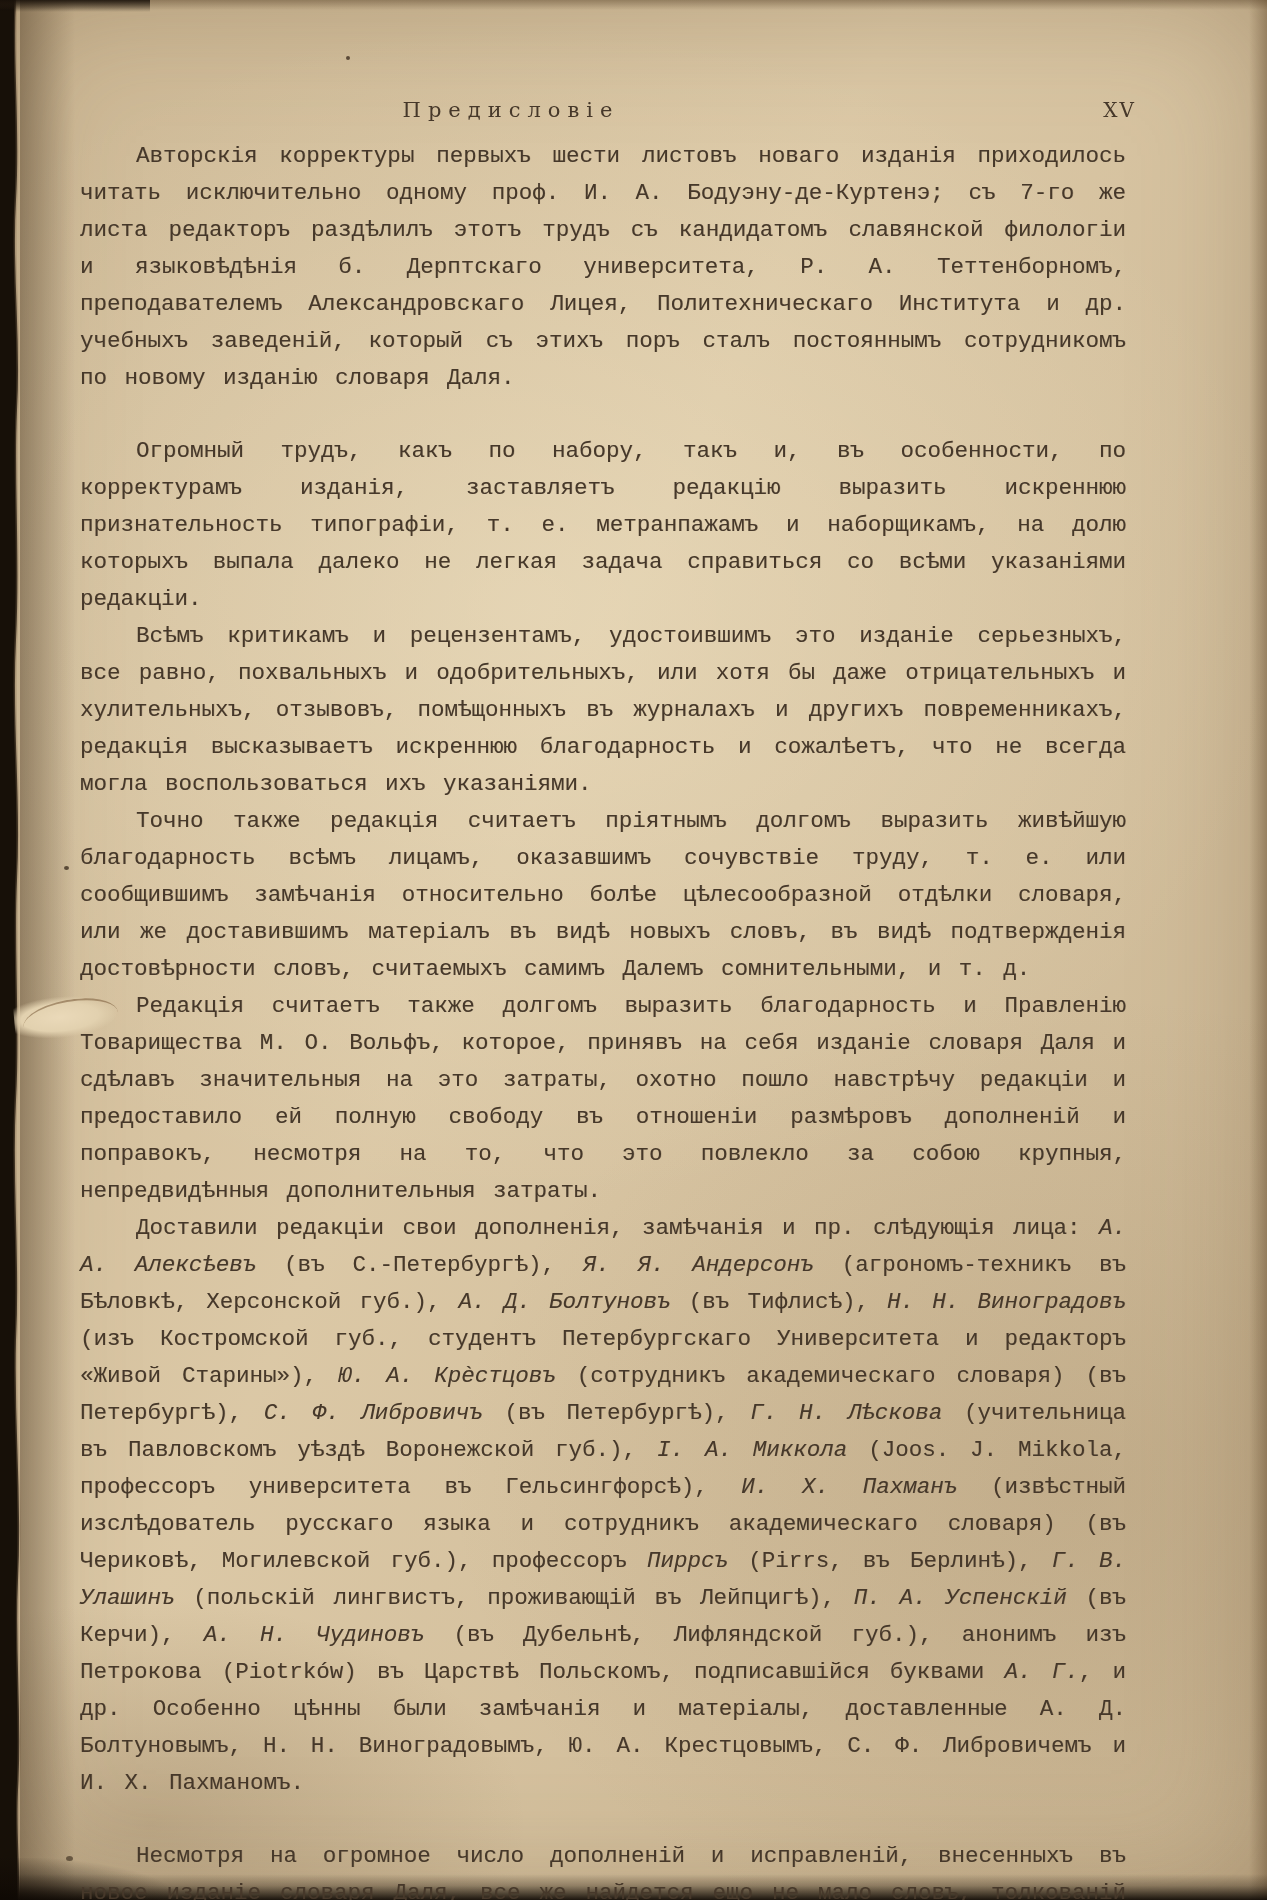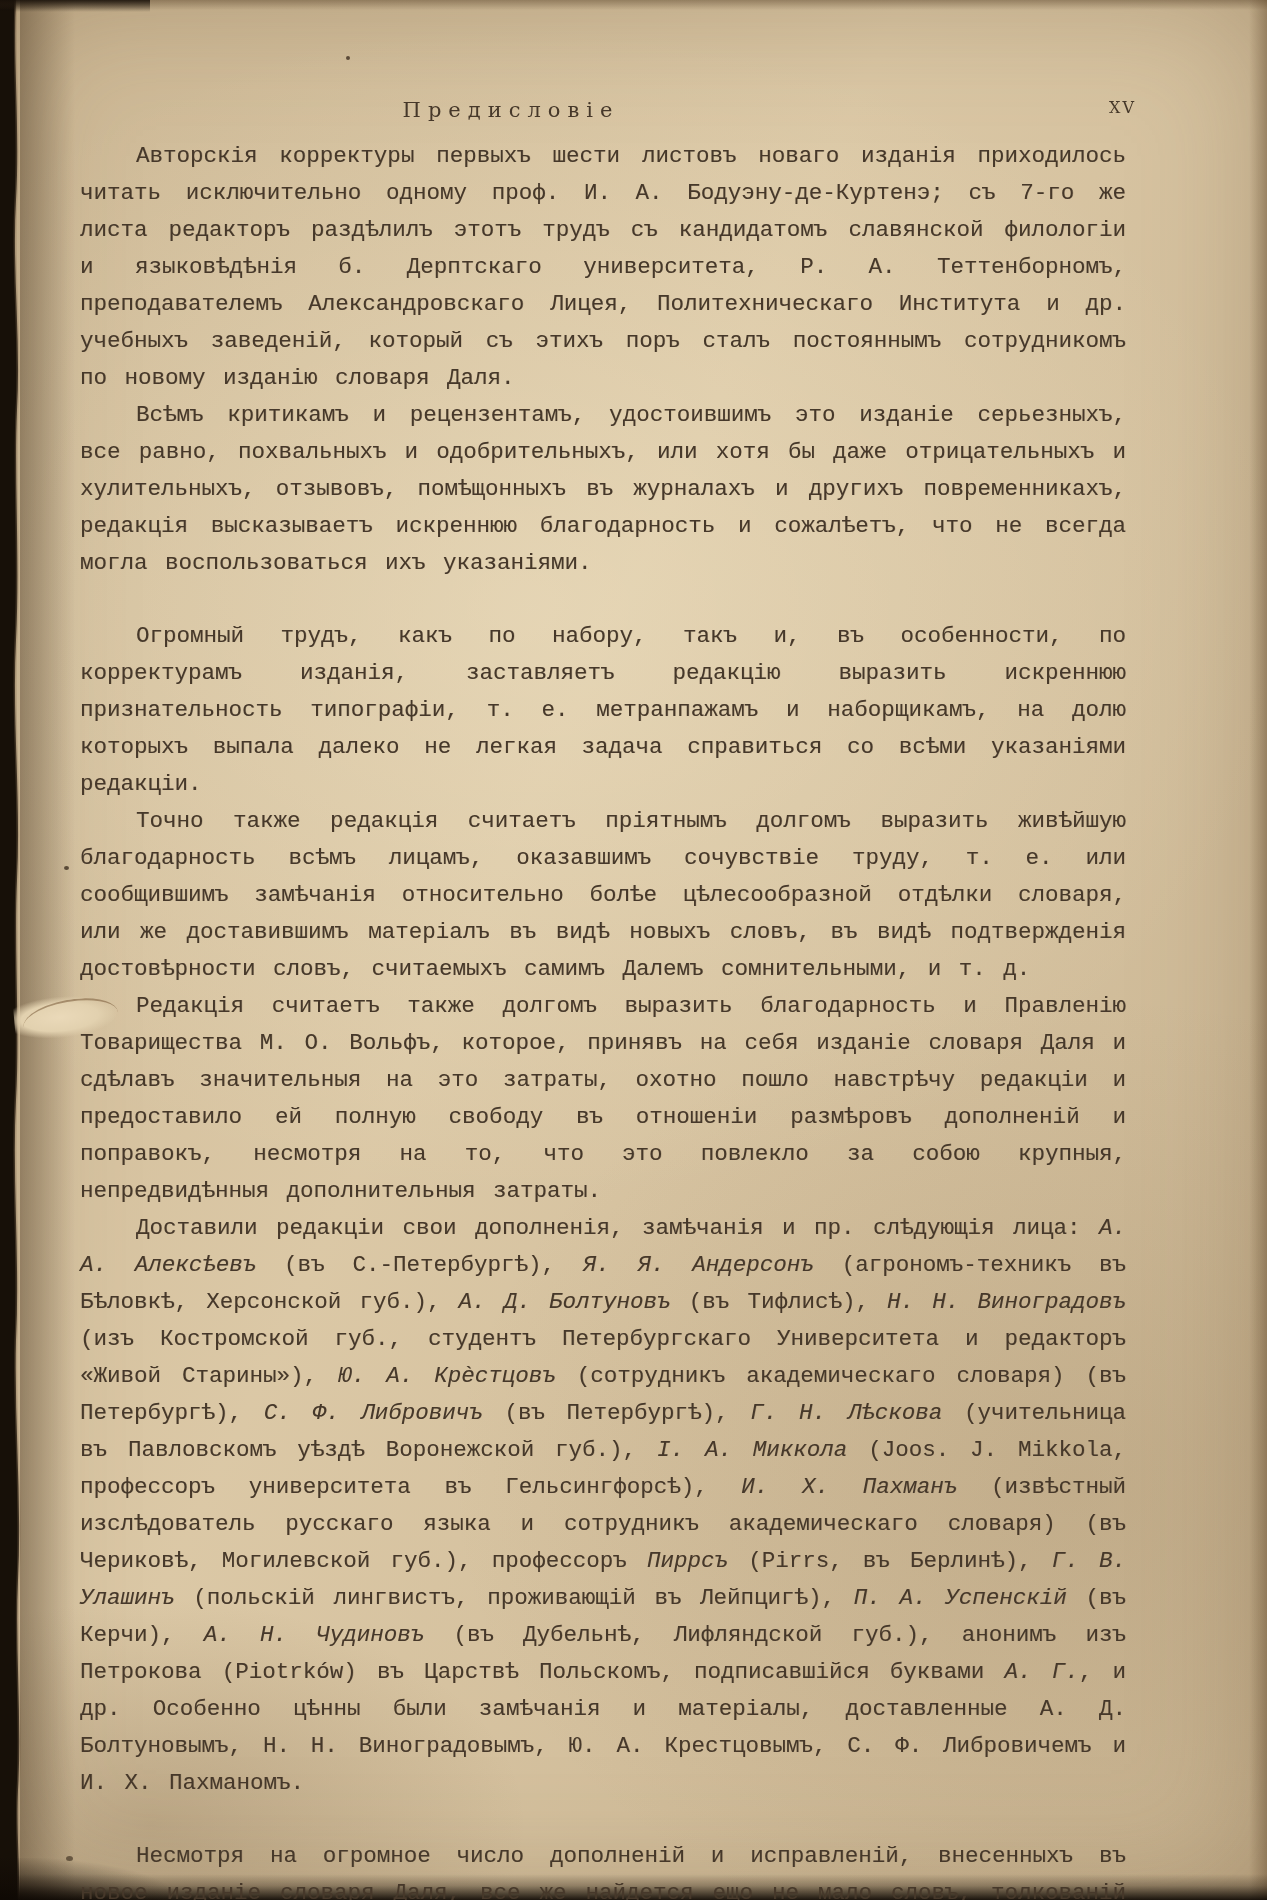--- a/index.html
+++ b/index.html
@@ -95,21 +95,21 @@
     position: absolute;
     left: 50%;
     transform: translateX(-50%) translateX(-92px);
     font-size: 21px;
     letter-spacing: 7px;
     white-space: nowrap;
   }
   .pageno {
     position: absolute;
     right: -10px; top: 0;
-    font-size: 16px;
+    font-size: 20px;
     letter-spacing: 2px;
   }
   .text-body {
     position: absolute;
     top: 138px; left: 0; right: 0;
     font-size: 22.5px;
     line-height: 37px;
     text-align: justify;
     word-spacing: 4px;
     text-shadow: 0.4px 0.4px 0 rgba(70,54,38,0.28);
@@ -160,22 +160,22 @@
   <div class="speck s2"></div>
   <div class="speck s3"></div>
 
   <div class="content">
     <div class="header">
       <span class="title">Предисловіе</span>
       <span class="pageno">XV</span>
     </div>
     <div class="text-body">
         <p class="para"><span>Авторскія корректуры первыхъ шести листовъ новаго изданія приходилось читать исключительно одному проф. И. А. Бодуэну-де-Куртенэ; съ 7-го же листа редакторъ раздѣлилъ этотъ трудъ съ кандидатомъ славянской филологіи и языковѣдѣнія б. Дерптскаго университета, Р. А. Теттенборномъ, преподавателемъ Александровскаго Лицея, Политехническаго Института и др. учебныхъ заведеній, который съ этихъ поръ сталъ постояннымъ сотрудникомъ по новому изданію словаря Даля.</span></p>
+        <p class="para gap"><span>Огромный трудъ, какъ по набору, такъ и, въ особенности, по корректурамъ изданія, заставляетъ редакцію выразить искреннюю признательность типографіи, т. е. метранпажамъ и наборщикамъ, на долю которыхъ выпала далеко не легкая задача справиться со всѣми указаніями редакціи.</span></p>
         <p class="para"><span>Всѣмъ критикамъ и рецензентамъ, удостоившимъ это изданіе серьезныхъ, все равно, похвальныхъ и одобрительныхъ, или хотя бы даже отрицательныхъ и хулительныхъ, отзывовъ, помѣщонныхъ въ журналахъ и другихъ повременникахъ, редакція высказываетъ искреннюю благодарность и сожалѣетъ, что не всегда могла воспользоваться ихъ указаніями.</span></p>
-        <p class="para gap"><span>Огромный трудъ, какъ по набору, такъ и, въ особенности, по корректурамъ изданія, заставляетъ редакцію выразить искреннюю признательность типографіи, т. е. метранпажамъ и наборщикамъ, на долю которыхъ выпала далеко не легкая задача справиться со всѣми указаніями редакціи.</span></p>
         <p class="para"><span>Точно также редакція считаетъ пріятнымъ долгомъ выразить живѣйшую благодарность всѣмъ лицамъ, оказавшимъ сочувствіе труду, т. е. или сообщившимъ замѣчанія относительно болѣе цѣлесообразной отдѣлки словаря, или же доставившимъ матеріалъ въ видѣ новыхъ словъ, въ видѣ подтвержденія достовѣрности словъ, считаемыхъ самимъ Далемъ сомнительными, и т. д.</span></p>
         <p class="para"><span>Редакція считаетъ также долгомъ выразить благодарность и Правленію Товарищества М. О. Вольфъ, которое, принявъ на себя изданіе словаря Даля и сдѣлавъ значительныя на это затраты, охотно пошло навстрѣчу редакціи и предоставило ей полную свободу въ отношеніи размѣровъ дополненій и поправокъ, несмотря на то, что это повлекло за собою крупныя, непредвидѣнныя дополнительныя затраты.</span></p>
         <p class="para"><span>Доставили редакціи свои дополненія, замѣчанія и пр. слѣдующія лица: </span><span class="name-italic">А. А. Алексѣевъ</span><span> (въ С.-Петербургѣ), </span><span class="name-italic">Я. Я. Андерсонъ</span><span> (агрономъ-техникъ въ Бѣловкѣ, Херсонской губ.), </span><span class="name-italic">А. Д. Болтуновъ</span><span> (въ Тифлисѣ), </span><span class="name-italic">Н. Н. Виноградовъ</span><span> (изъ Костромской губ., студентъ Петербургскаго Университета и редакторъ «Живой Старины»), </span><span class="name-italic">Ю. А. Крѐстцовъ</span><span> (сотрудникъ академическаго словаря) (въ Петербургѣ), </span><span class="name-italic">С. Ф. Либровичъ</span><span> (въ Петербургѣ), </span><span class="name-italic">Г. Н. Лѣскова</span><span> (учительница въ Павловскомъ уѣздѣ Воронежской губ.), </span><span class="name-italic">І. А. Миккола</span><span> (Joos. J. Mikkola, профессоръ университета въ Гельсингфорсѣ), </span><span class="name-italic">И. Х. Пахманъ</span><span> (извѣстный изслѣдователь русскаго языка и сотрудникъ академическаго словаря) (въ Чериковѣ, Могилевской губ.), профессоръ </span><span class="name-italic">Пиррсъ</span><span> (Pirrs, въ Берлинѣ), </span><span class="name-italic">Г. В. Улашинъ</span><span> (польскій лингвистъ, проживающій въ Лейпцигѣ), </span><span class="name-italic">П. А. Успенскій</span><span> (въ Керчи), </span><span class="name-italic">А. Н. Чудиновъ</span><span> (въ Дубельнѣ, Лифляндской губ.), анонимъ изъ Петрокова (Piotrków) въ Царствѣ Польскомъ, подписавшійся буквами </span><span class="name-italic">А. Г.</span><span>, и др. Особенно цѣнны были замѣчанія и матеріалы, доставленные А. Д. Болтуновымъ, Н. Н. Виноградовымъ, Ю. А. Крестцовымъ, С. Ф. Либровичемъ и И. Х. Пахманомъ.</span></p>
         <p class="para gap"><span>Несмотря на огромное число дополненій и исправленій, внесенныхъ въ новое изданіе словаря Даля, все же найдется ещо не мало словъ, толкованій и примѣровъ, которые, по тѣмъ или другимъ причинамъ, не вошли въ это изданіе. Кромѣ того живой русскій языкъ за тѣ семь лѣтъ, въ теченіе которыхъ печатался Даль въ новомъ изданіи, и за послѣдующіе годы обогатился опять многими новыми словами. Въ виду этого весьма желательно, чтобы вслѣдъ за 4-мя томами словаря Даля, являющимися повтореніемъ собраннаго Далемъ матеріала, но только въ нѣсколько другомъ видѣ, болѣе отвѣчающемъ современному состоянію языковѣдѣнія, стало-быть, съ необходимыми</span></p>
       </div>
   </div>
 
 </div>
 
 </body></html>

